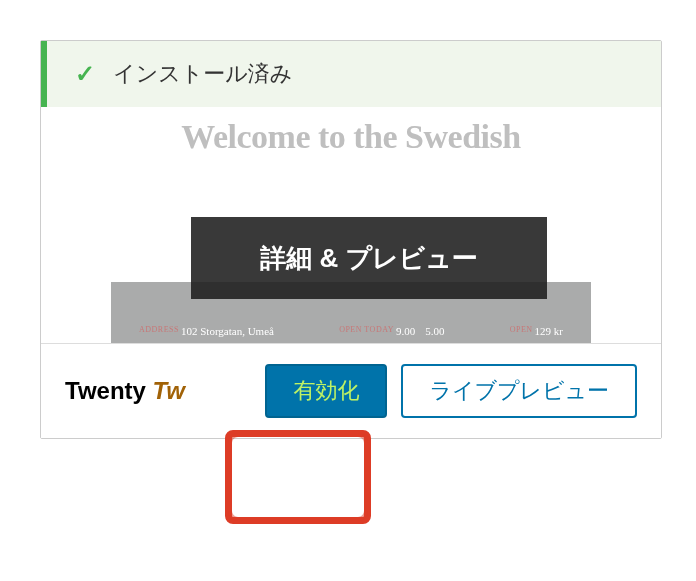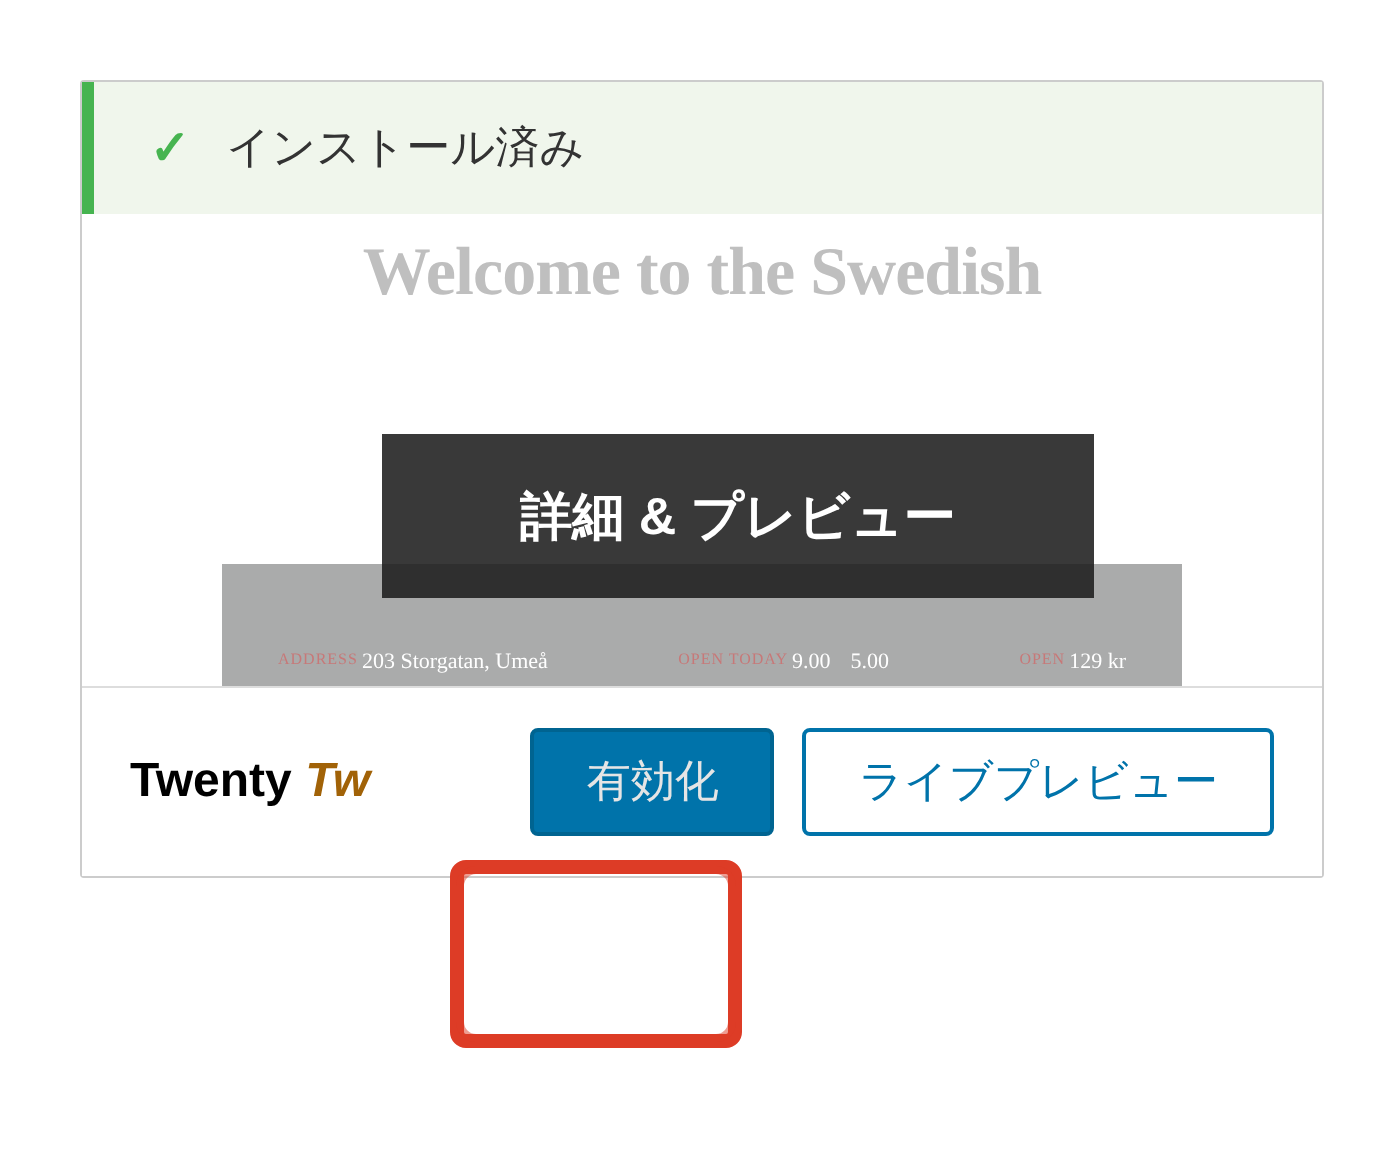--- a/index.html
+++ b/index.html
@@ -145,21 +145,21 @@
       font-size: 22px;
       border-radius: 4px;
       cursor: pointer;
       border: 2px solid;
       font-family: inherit;
       white-space: nowrap;
     }
     .btn-primary {
       background: #0073aa;
       border-color: #006491;
-      color: #e5e5e5;
+      color: #bef264;
     }
     .btn-secondary {
       background: #fff;
       border-color: #0073aa;
       color: #0073aa;
     }
     .highlight-box {
       position: absolute;
       top: 430px;
       left: 225px;
@@ -195,21 +195,21 @@
       <span>Welcome to the Swedish</span><br>
     </div>
 
     <div class="details-overlay">
       <span>詳細 &amp; プレビュー</span>
     </div>
 
     <div class="info-strip">
       <div class="info-col">
         <span class="info-label">ADDRESS</span>
-        <span class="info-value">203 Storgatan, Umeå</span>
+        <span class="info-value">102 Storgatan, Umeå</span>
       </div>
       <div class="info-col">
         <span class="info-label">OPEN TODAY</span>
         <span class="info-value">
           <span>9.00</span>
           <span>5.00</span>
         </span>
       </div>
       <div class="info-col">
         <span class="info-label">OPEN</span>

